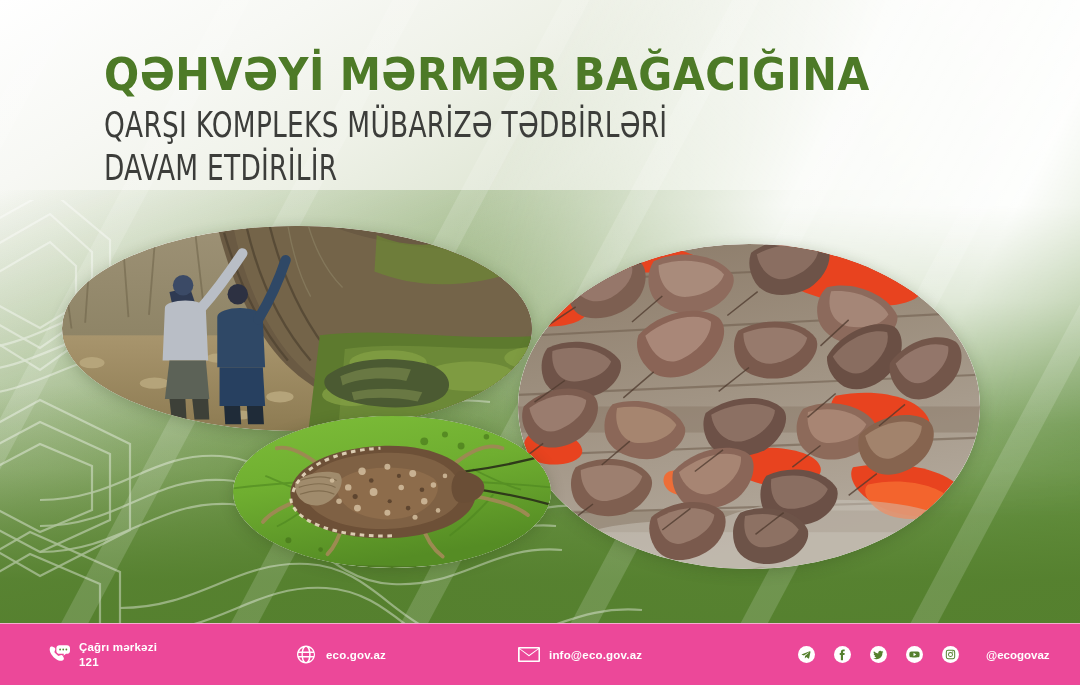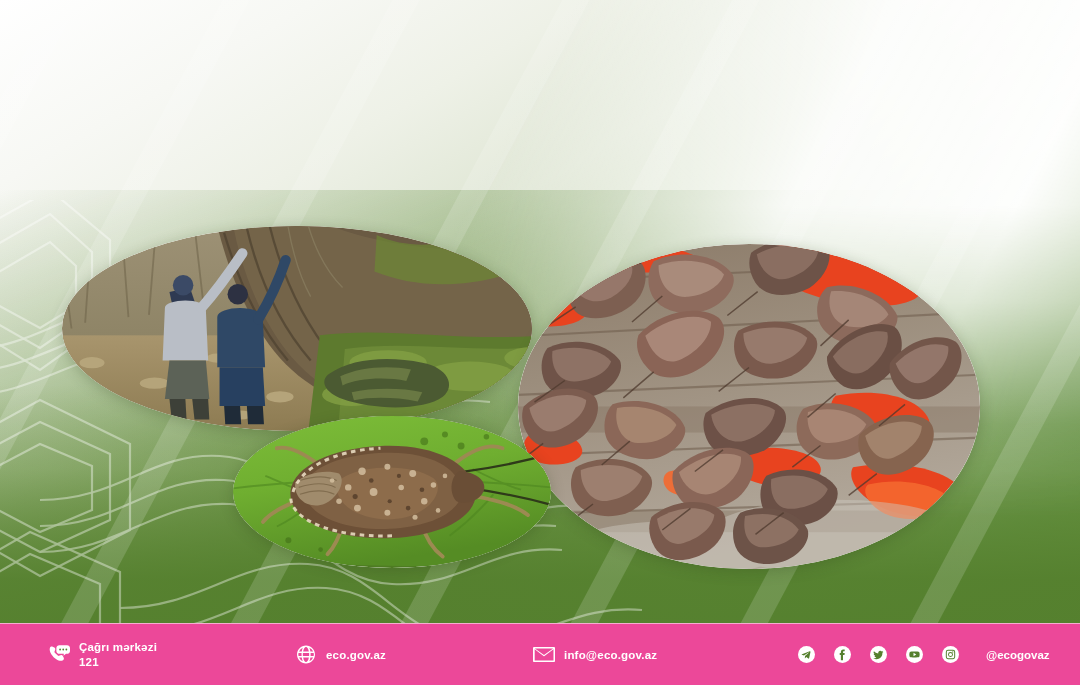--- a/index.html
+++ b/index.html
@@ -149,21 +149,21 @@
   .f-item {
     display:flex; align-items:center; gap:9px;
     color:#fff;
     font-size:11.5px; font-weight:700;
     letter-spacing:.2px;
     white-space:nowrap;
   }
   .f-item .lbl-2 { line-height:1.25; }
   #f-call   { position:absolute; left:48px; }
   #f-web    { position:absolute; left:295px; }
-  #f-mail   { position:absolute; left:533px; }
+  #f-mail   { position:absolute; left:518px; }
   #f-social { position:absolute; left:798px; display:flex; align-items:center; gap:19px; }
   #f-social .handle { margin-left:8px; font-size:11.5px; font-weight:700; color:#fff; }
   .sicon { width:17px; height:17px; display:block; }
   .sicon svg { width:100%; height:100%; display:block; fill:#fff; }
   .licon { width:22px; height:19px; }
   .licon svg { width:100%; height:100%; display:block; fill:#fff; }
 </style>
 </head>
 <body>
 
@@ -195,20 +195,25 @@
         <path d="M140 408 C 220 408, 256 360, 328 364 C 398 368, 418 436, 490 440 C 560 444, 592 404, 662 410"></path>
         <path d="M160 432 C 240 432, 274 384, 346 388 C 416 392, 436 458, 508 462 C 578 466, 610 428, 680 434"></path>
         <path d="M320 220 C 380 232, 410 284, 470 292 C 540 300, 600 264, 680 272"></path>
         <path d="M360 196 C 420 208, 450 262, 512 270 C 582 278, 640 242, 720 250"></path>
         <path d="M430 330 C 500 336, 540 300, 610 306 C 680 312, 710 352, 770 356"></path>
         <path d="M200 120 C 260 128, 290 170, 350 176"></path>
       </g>
     </svg>
   </div>
 
+  <div class="headline">
+    <div class="title-main">QƏHVƏYİ MƏRMƏR BAĞACIĞINA</div>
+    <div class="title-sub">QARŞI KOMPLEKS MÜBARİZƏ TƏDBİRLƏRİ</div>
+    <div class="title-sub l2">DAVAM ETDİRİLİR</div>
+  </div>
 
   <div class="photo" id="photo-tree">
     <div class="inner">
       <svg viewBox="0 0 440 180" preserveAspectRatio="xMidYMid slice">
         <defs>
           <linearGradient id="fgSky" x1="0" y1="0" x2="0" y2="1">
             <stop offset="0%" stop-color="#9d9175"></stop>
             <stop offset="55%" stop-color="#8e8466"></stop>
             <stop offset="100%" stop-color="#7d7354"></stop>
           </linearGradient>

